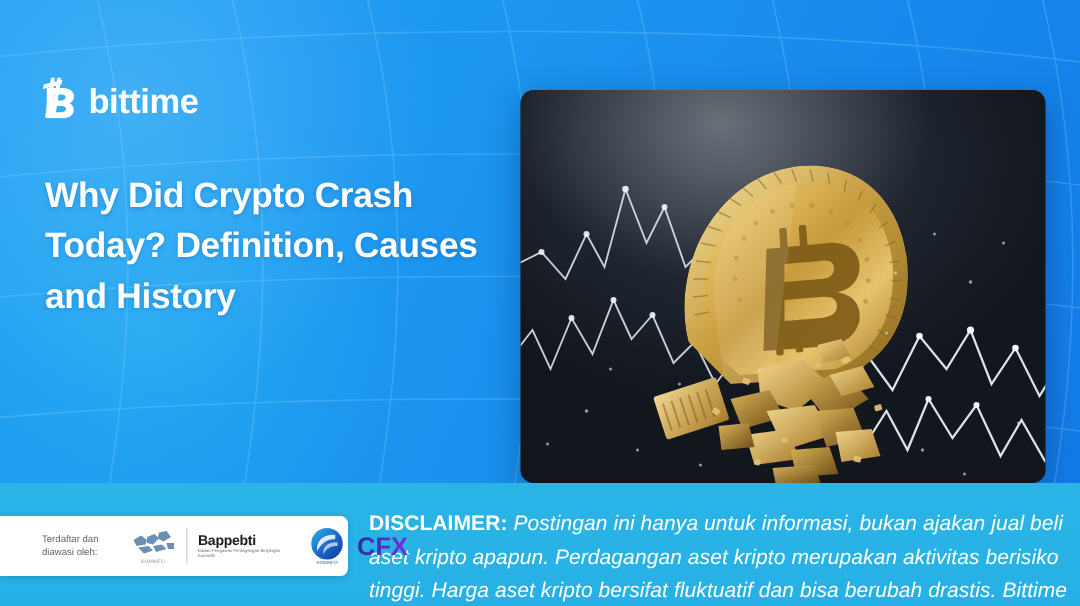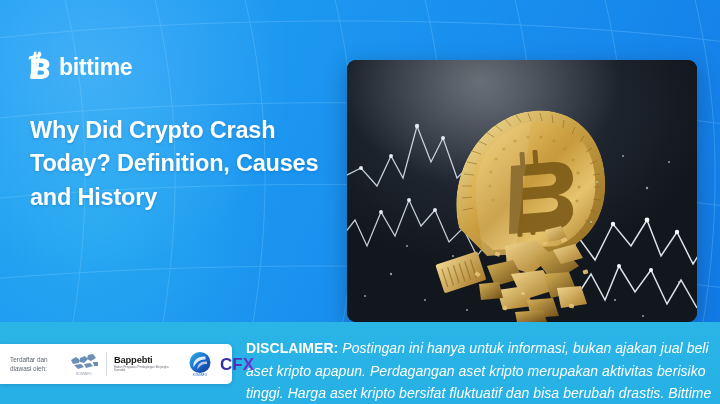--- a/index.html
+++ b/index.html
@@ -116,21 +116,21 @@
   .reg-badge {
     position: absolute;
     left: 0;
     top: 344px;
     width: 232px;
     height: 40px;
     background: #ffffff;
     border-radius: 0 5px 5px 0;
     display: flex;
     align-items: center;
-    padding-left: 10px;
+    padding-left: 28px;
     box-sizing: border-box;
     gap: 7px;
     box-shadow: 0 1px 4px rgba(0,40,80,.18);
   }
   .reg-label {
     font-size: 6.4px;
     color: #5d6670;
     line-height: 1.45;
     width: 52px;
     flex: 0 0 auto;

